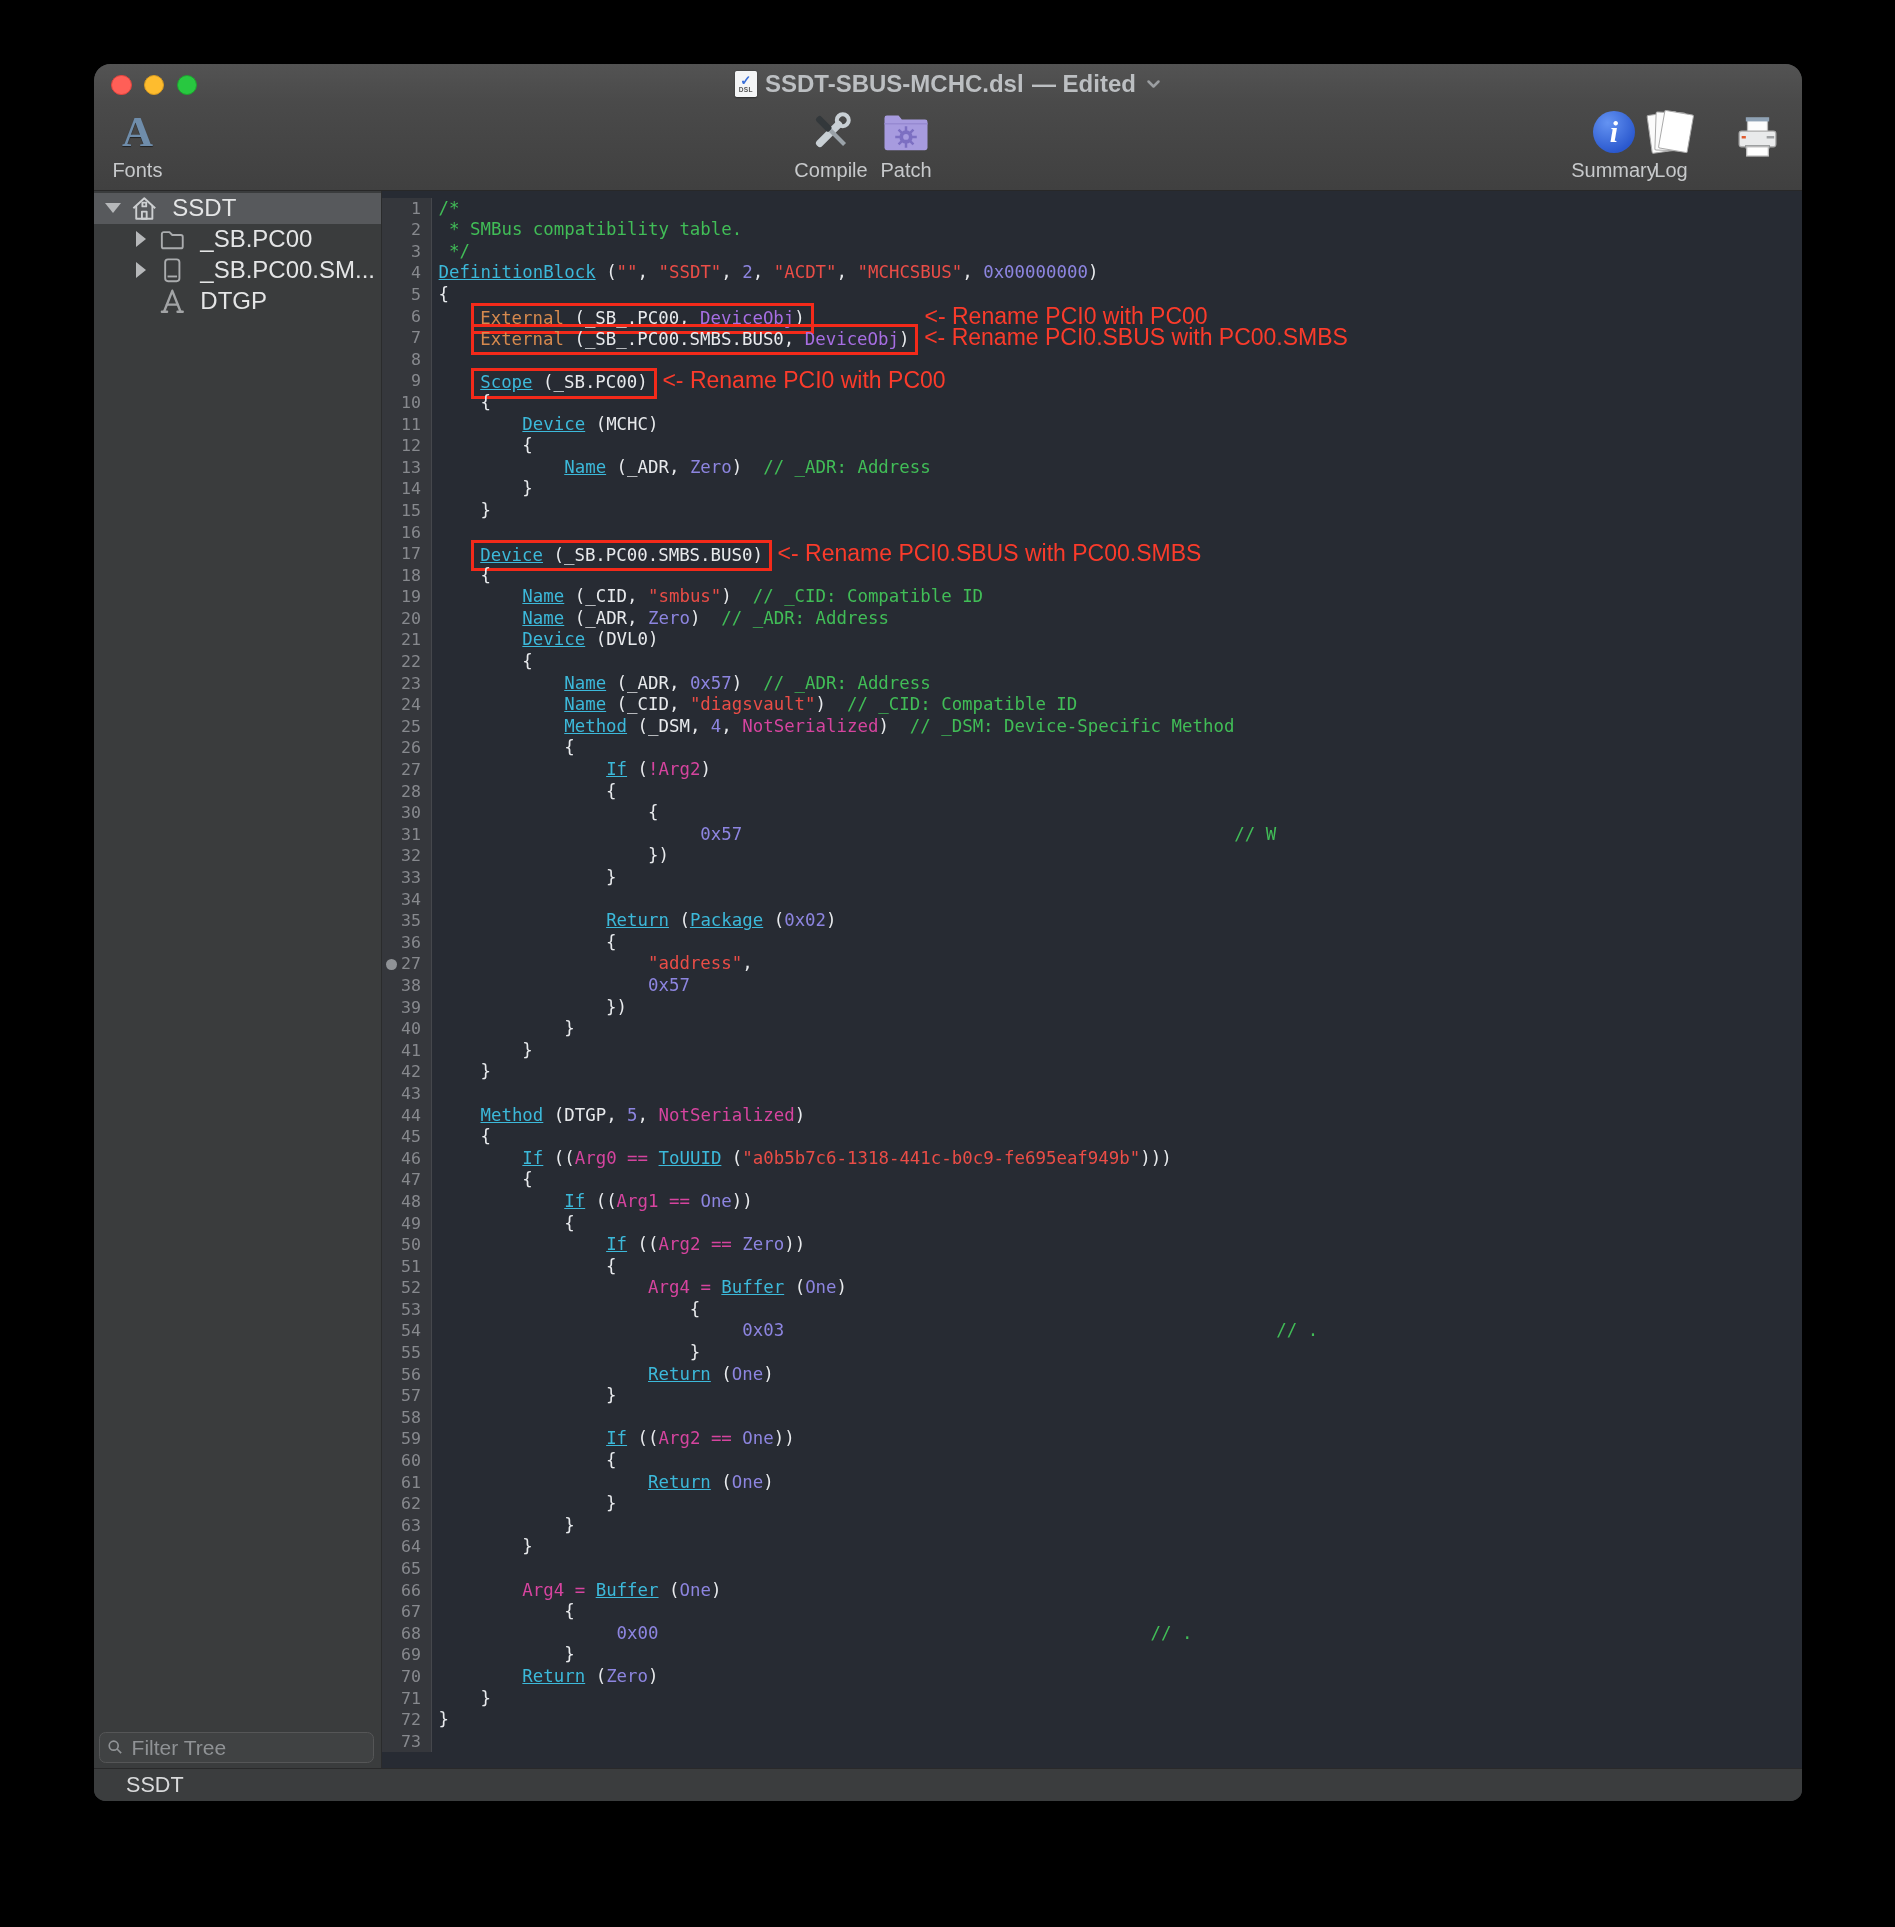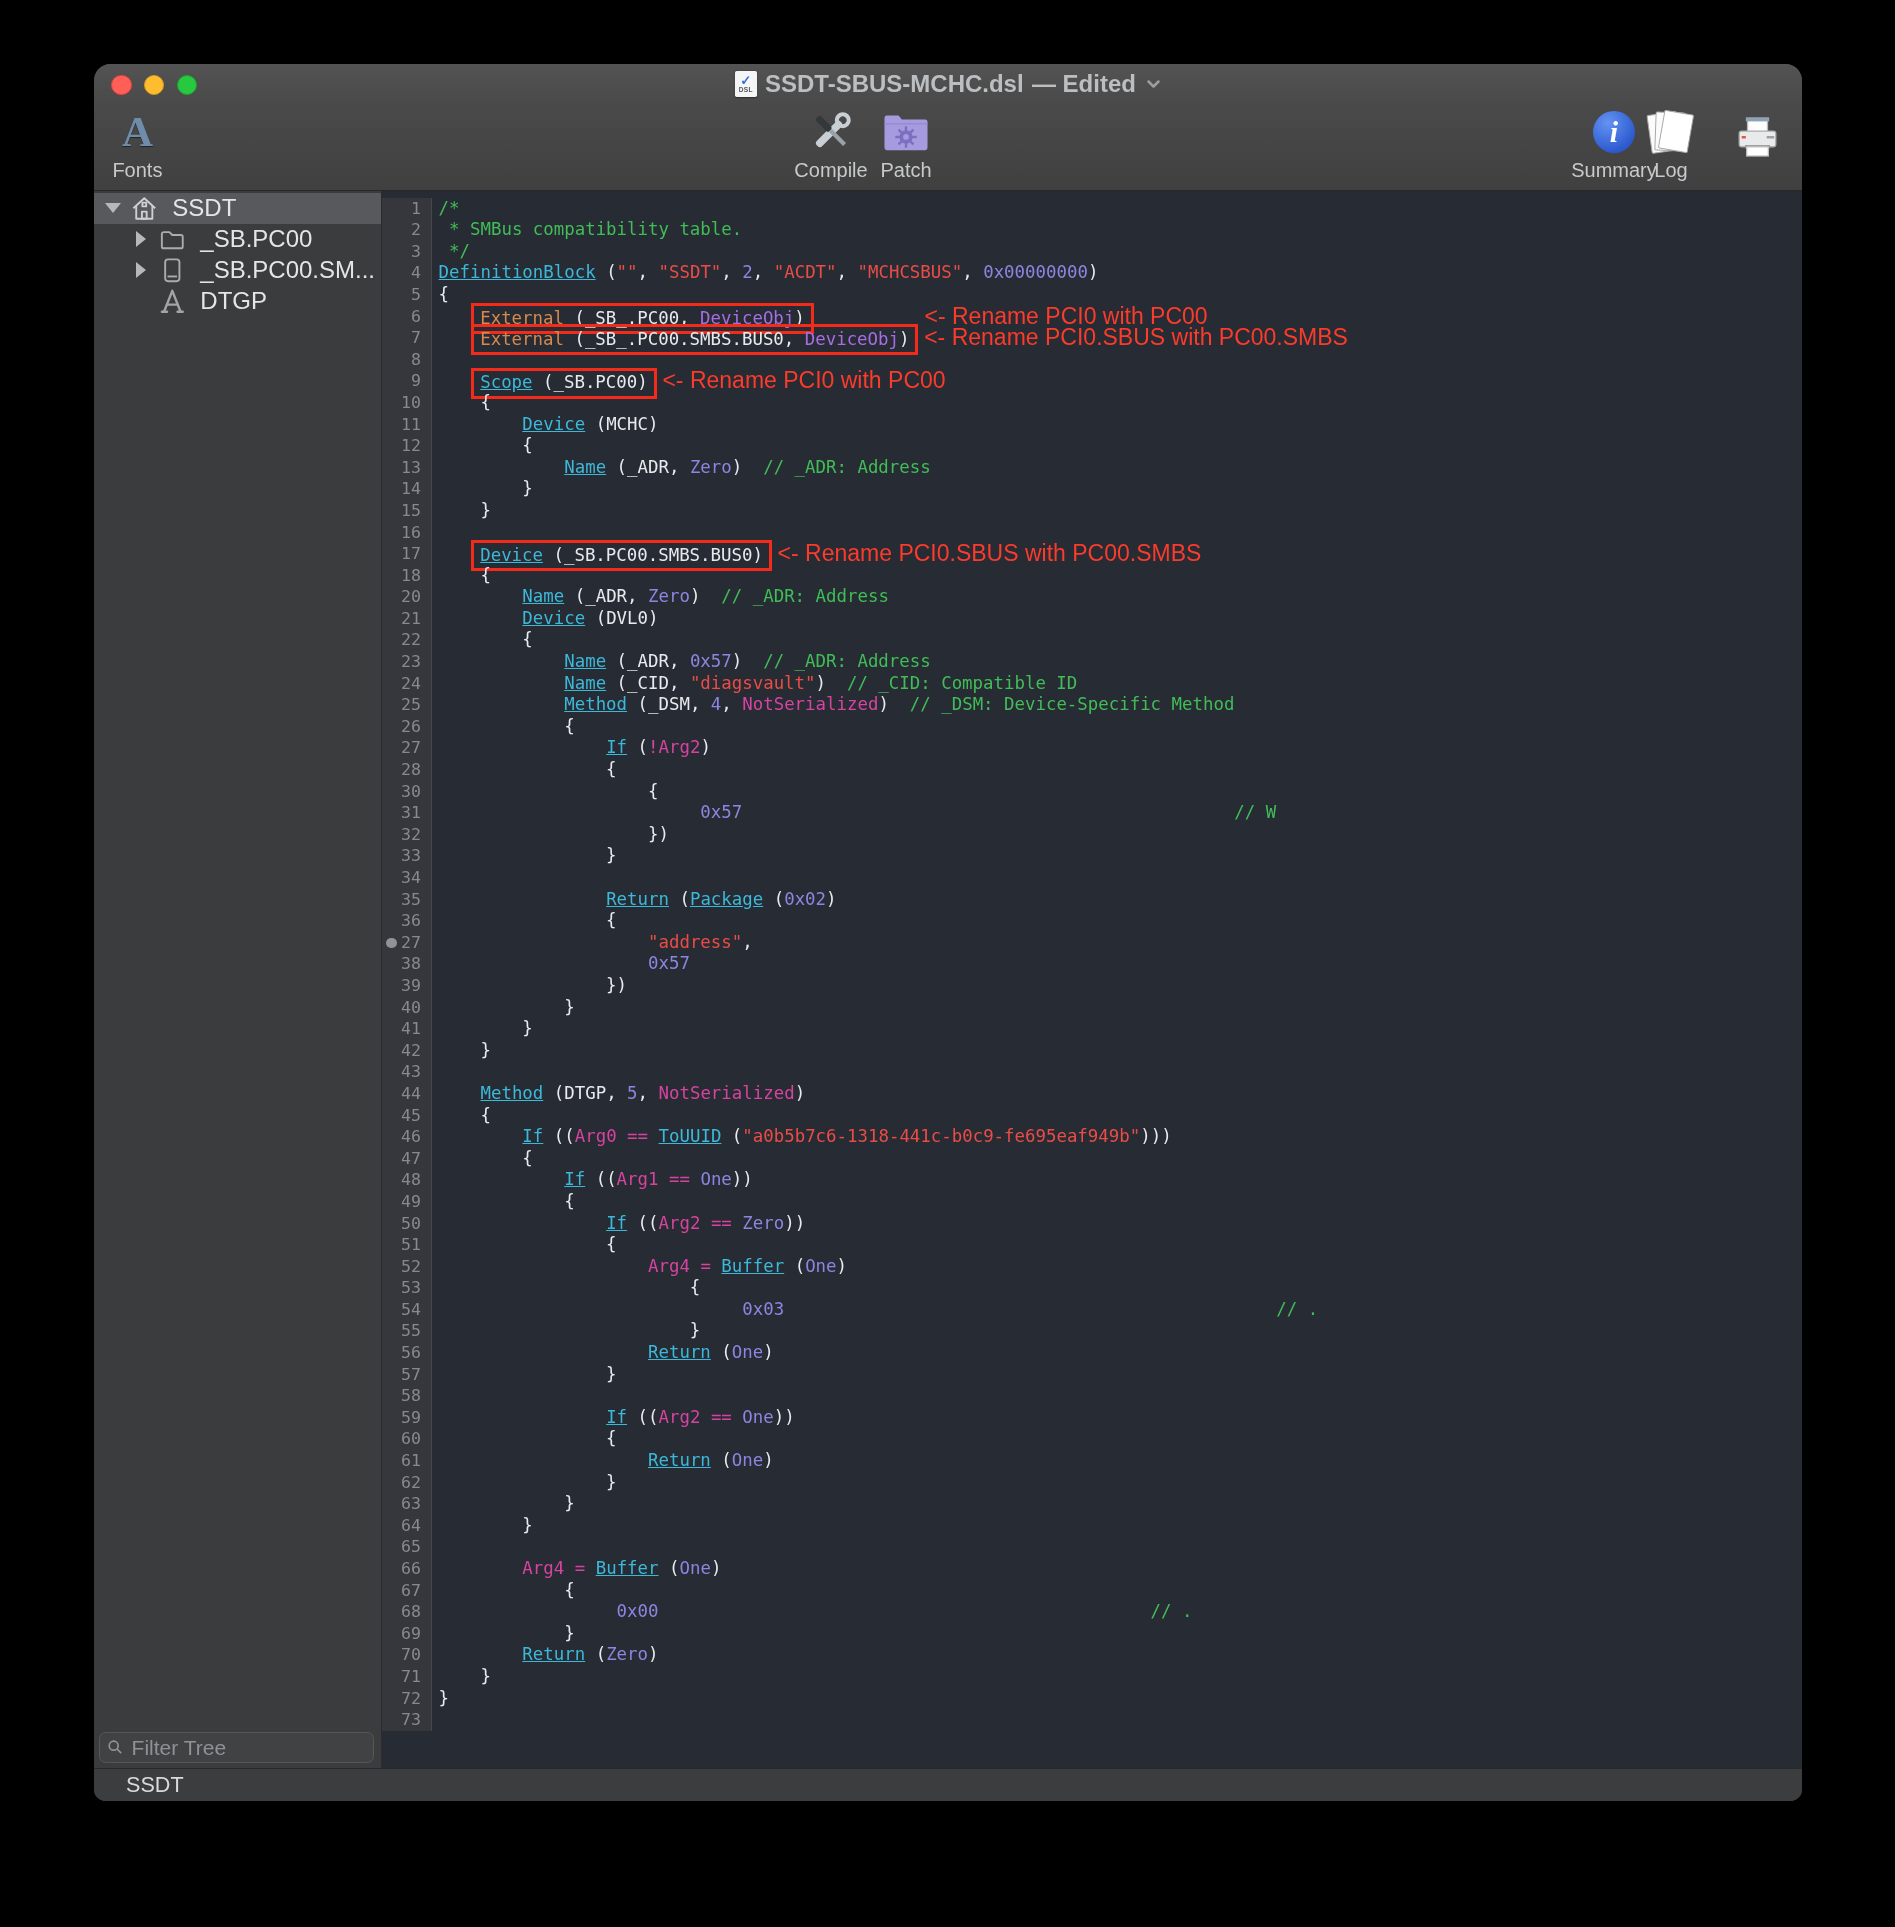--- a/index.html
+++ b/index.html
@@ -332,20 +332,24 @@
             <span class="tx"></span>
           </div>
           <div class="cl" data-line="17">
             <span class="ln">17</span>
             <span class="tx"><span class="tok-p">    </span><span class="redbox"><span class="tok-k">Device</span><span class="tok-p"> (_SB.PC00.SMBS.BUS0)</span></span><span class="annotation">&lt;- Rename PCI0.SBUS with PC00.SMBS</span></span>
           </div>
           <div class="cl" data-line="18">
             <span class="ln">18</span>
             <span class="tx"><span class="tok-p">    {</span></span>
           </div>
+          <div class="cl" data-line="19">
+            <span class="ln">19</span>
+            <span class="tx"><span class="tok-p">        </span><span class="tok-k">Name</span><span class="tok-p"> (_CID, </span><span class="tok-s">"smbus"</span><span class="tok-p">)  </span><span class="tok-c">// _CID: Compatible ID</span></span>
+          </div>
           <div class="cl" data-line="20">
             <span class="ln">20</span>
             <span class="tx"><span class="tok-p">        </span><span class="tok-k">Name</span><span class="tok-p"> (_ADR, </span><span class="tok-n">Zero</span><span class="tok-p">)  </span><span class="tok-c">// _ADR: Address</span></span>
           </div>
           <div class="cl" data-line="21">
             <span class="ln">21</span>
             <span class="tx"><span class="tok-p">        </span><span class="tok-k">Device</span><span class="tok-p"> (DVL0)</span></span>
           </div>
           <div class="cl" data-line="22">
             <span class="ln">22</span>

